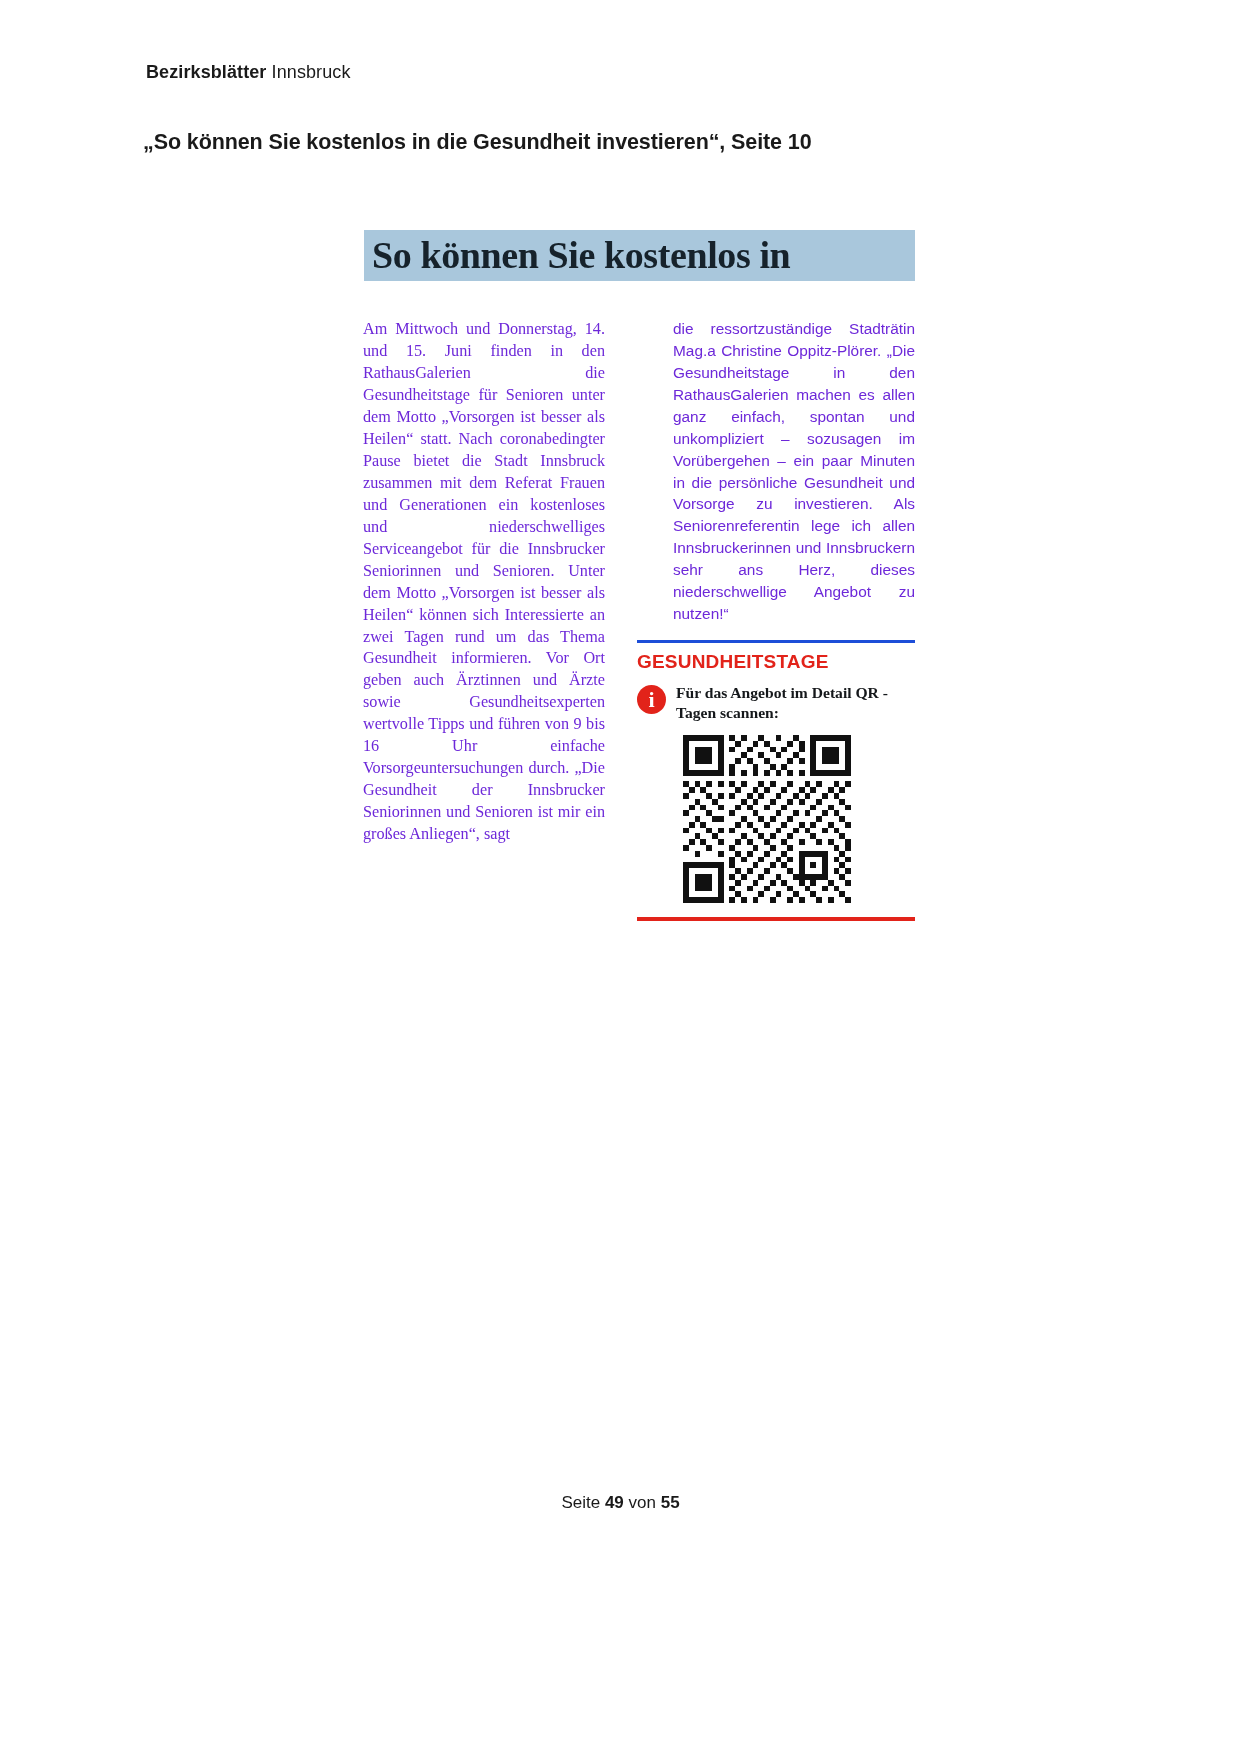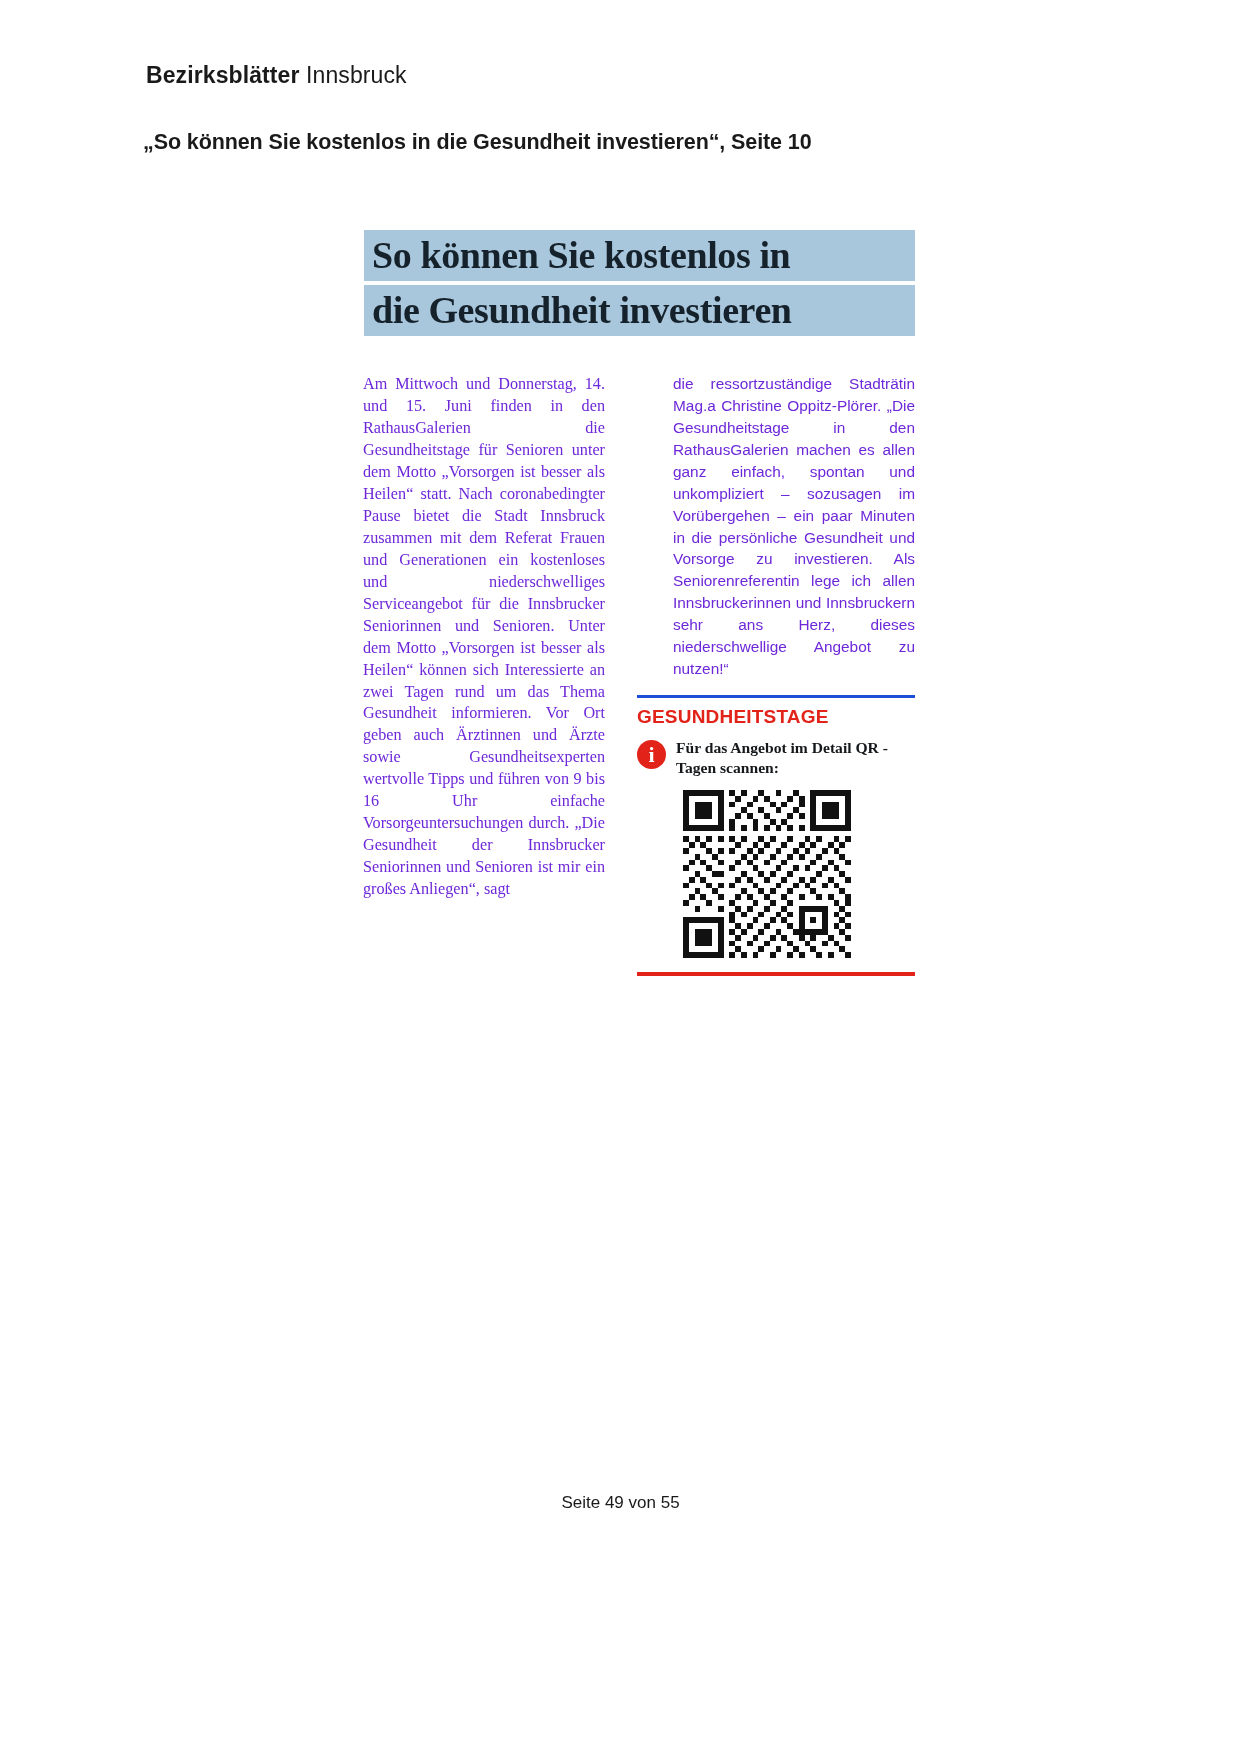--- a/index.html
+++ b/index.html
@@ -14,21 +14,21 @@
     font-family: "Liberation Sans", sans-serif;
     color: #1a1a1a;
     overflow: hidden;
   }
 
   
   .page-header {
     position: absolute;
     left: 146px;
     top: 62px;
-    font-size: 23px;
+    font-size: 18px;
     letter-spacing: 0.1px;
   }
   .page-header .brand {
     font-weight: bold;
   }
   .page-header .edition {
     font-weight: normal;
   }
 
   .article-title {
@@ -142,37 +142,36 @@
   
   .page-footer {
     position: absolute;
     left: 0;
     top: 1493px;
     width: 1241px;
     text-align: center;
     font-size: 17px;
     color: #1a1a1a;
   }
-  .page-footer b { font-weight: normal; }
+  .page-footer b { font-weight: bold; }
 </style>
 </head>
 <body>
 
 <div class="page-header">
   <span class="brand">Bezirksblätter</span>
   <span class="edition">Innsbruck</span>
 </div>
 
 <div class="article-title">„So können Sie kostenlos in die Gesundheit investieren“, Seite 10</div>
 
 <div class="clipping">
 
   <div class="headline">
     <span class="hl-line">So können Sie kostenlos in</span>
-    <span class="hl-line">die Gesundheit investieren</span>
   </div>
 
   <div class="columns">
     <div class="col col-left">
       <p class="body-text">Am Mittwoch und Donnerstag, 14. und 15. Juni finden in den RathausGalerien die Gesundheitstage für Senioren unter dem Motto „Vorsorgen ist besser als Heilen“ statt. Nach coronabedingter Pause bietet die Stadt Innsbruck zusammen mit dem Referat Frauen und Generationen ein kostenloses und niederschwelliges Serviceangebot für die Innsbrucker Seniorinnen und Senioren. Unter dem Motto „Vorsorgen ist besser als Heilen“ können sich Interessierte an zwei Tagen rund um das Thema Gesundheit informieren. Vor Ort geben auch Ärztinnen und Ärzte sowie Gesundheitsexperten wertvolle Tipps und führen von 9 bis 16 Uhr einfache Vorsorgeuntersuchungen durch. „Die Gesundheit der Innsbrucker Seniorinnen und Senioren ist mir ein großes Anliegen“, sagt</p>
     </div>
 
     <div class="col col-right">
       <p class="body-text">die ressortzuständige Stadträtin Mag.a Christine Oppitz-Plörer. „Die Gesundheitstage in den RathausGalerien machen es allen ganz einfach, spontan und unkompliziert – sozusagen im Vorübergehen – ein paar Minuten in die persönliche Gesundheit und Vorsorge zu investieren. Als Seniorenreferentin lege ich allen Innsbruckerinnen und Innsbruckern sehr ans Herz, dieses niederschwellige Angebot zu nutzen!“</p>
 

